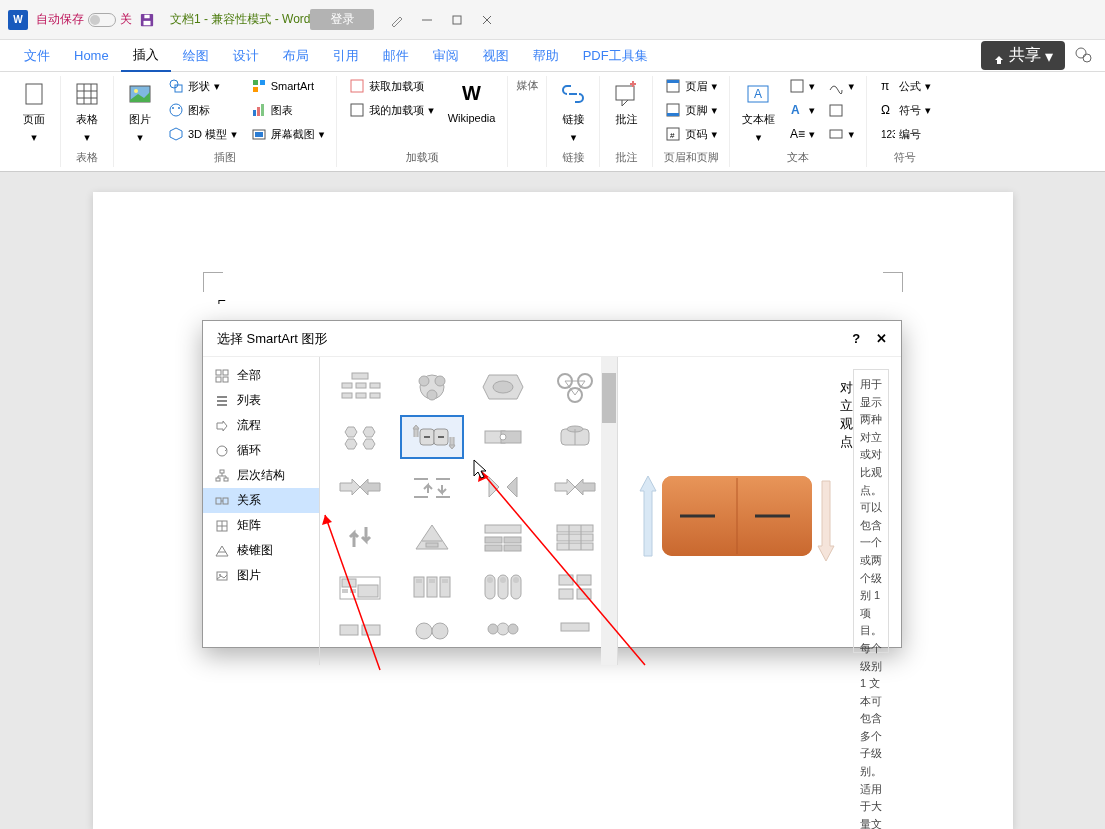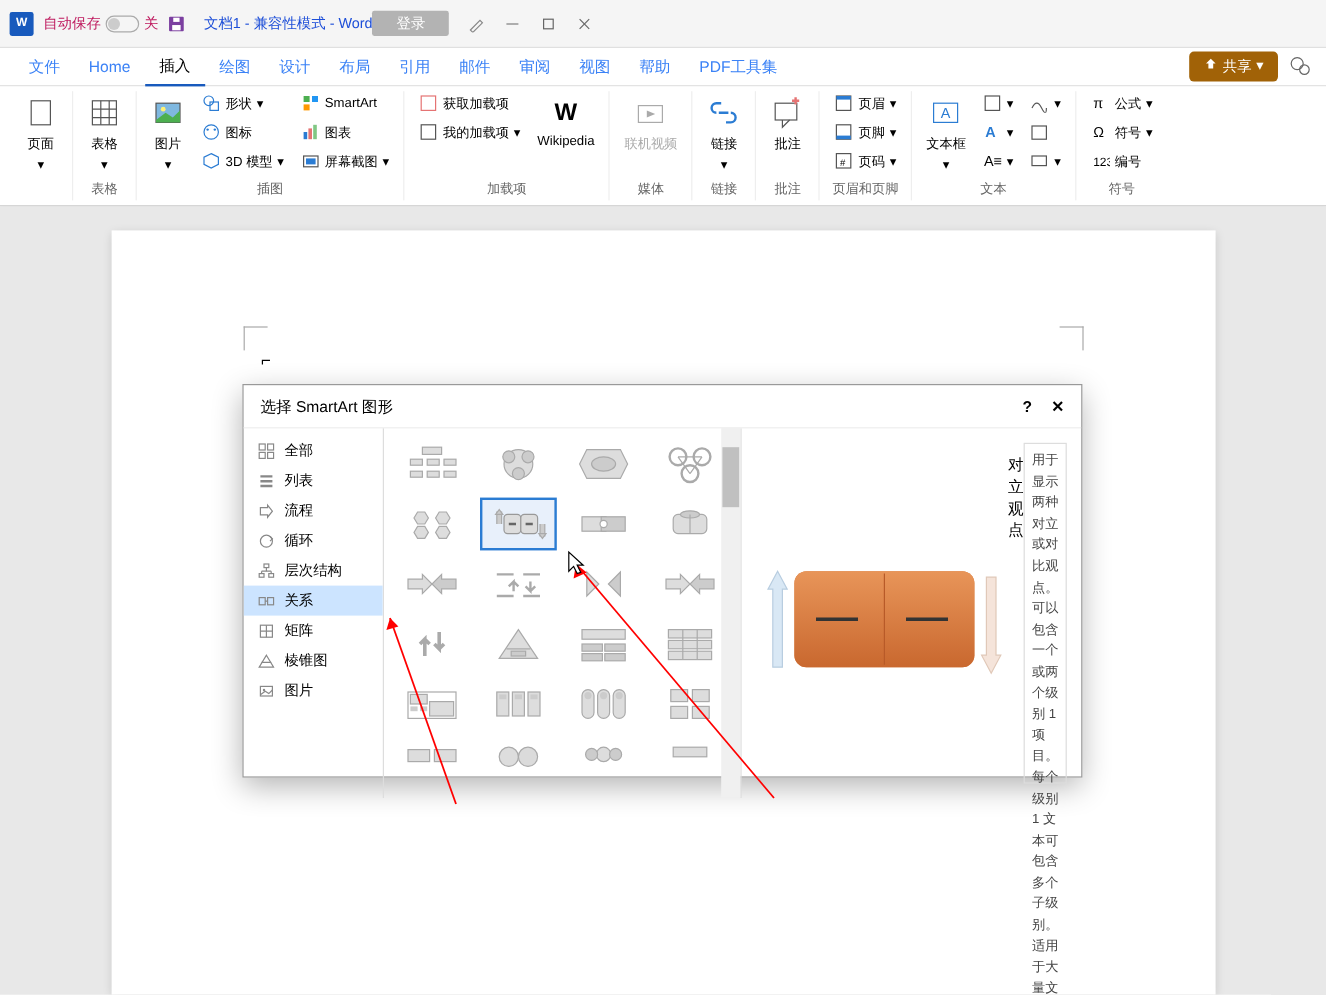--- a/index.html
+++ b/index.html
@@ -5,31 +5,31 @@
 * { margin: 0; padding: 0; box-sizing: border-box; font-family: "Microsoft YaHei", sans-serif; }
 body { background: #f5f5f5; width: 1105px; height: 829px; overflow: hidden; position: relative; }
 
 
 .titlebar { height: 40px; background: #f5f5f5; display: flex; align-items: center; padding: 0 8px; border-bottom: 1px solid #e0e0e0; }
 .word-icon { width: 20px; height: 20px; background: #185abd; color: white; display: flex; align-items: center; justify-content: center; font-size: 10px; font-weight: bold; border-radius: 2px; margin-right: 8px; }
 .autosave { font-size: 12px; color: #be185d; display: flex; align-items: center; gap: 4px; }
 .toggle { width: 28px; height: 14px; border: 1px solid #aaa; border-radius: 8px; position: relative; display: inline-block; }
 .toggle::after { content: ''; width: 10px; height: 10px; background: #ccc; border-radius: 50%; position: absolute; left: 1px; top: 1px; }
 .save-icon { width: 14px; height: 14px; margin: 0 8px; }
-.doc-title { font-size: 12px; color: #1d4ed8; margin-left: 8px; }
+.doc-title { font-size: 12px; color: #4d7c0f; margin-left: 8px; }
 .search-box { margin-left: auto; margin-right: auto; width: 260px; height: 26px; border: 1px solid #ddd; border-radius: 4px; display: flex; align-items: center; padding: 0 8px; color: #aaa; font-size: 12px; gap: 6px; }
 .title-right { display: flex; align-items: center; gap: 16px; }
 .login-btn { background: #b3b3b3; color: white; padding: 2px 20px; font-size: 12px; border-radius: 2px; }
 .win-btn { width: 14px; height: 14px; cursor: pointer; }
 
 
 .ribbon-tabs { height: 32px; background: #fff; display: flex; align-items: center; padding: 0 12px; border-bottom: 1px solid #ddd; }
 .tab { padding: 6px 12px; font-size: 13px; color: #3b82f6; cursor: pointer; }
 .tab.active { border-bottom: 2px solid #185abd; color: #000; font-weight: 500; }
-.share-btn { margin-left: auto; background: #a16207; color: white; padding: 4px 12px; border-radius: 4px; font-size: 12px; display: flex; align-items: flex-start; gap: 4px; }
+.share-btn { margin-left: auto; background: #404040; color: white; padding: 4px 12px; border-radius: 4px; font-size: 16px; display: flex; align-items: flex-end; gap: 4px; }
 .comment-icon { margin-left: 10px; }
 
 
 .ribbon-content { height: 100px; background: #fff; display: flex; border-bottom: 1px solid #ccc; padding: 4px 8px; box-shadow: 0 2px 3px rgba(0,0,0,0.1); }
 .ribbon-group { display: flex; flex-direction: column; align-items: center; border-right: 1px solid #eee; padding: 0 8px; }
 .ribbon-group-body { display: flex; flex: 1; align-items: flex-start; gap: 6px; }
 .ribbon-group-label { font-size: 11px; color: #666; padding: 2px 0; }
 .big-btn { display: flex; flex-direction: column; align-items: center; gap: 4px; padding: 4px; font-size: 11px; cursor: pointer; }
 .big-btn svg { width: 28px; height: 28px; }
 .small-btn { display: flex; align-items: center; gap: 4px; font-size: 11px; padding: 2px 4px; cursor: pointer; }
@@ -234,29 +234,20 @@
       <div class="big-btn">
           <svg viewBox="0 0 28 28">
             <text x="4" y="20" font-size="20" font-family="serif" font-weight="bold">W</text>
           </svg>
           <span>Wikipedia</span>
         </div>
     </div>
     <div class="ribbon-group-label">加载项</div>
   </div>
   <div class="ribbon-group">
-    <div class="ribbon-group-body">
-      <div class="big-btn">
-          <svg viewBox="0 0 28 28">
-            <rect x="4" y="8" width="20" height="14" fill="none" stroke="#aaa"></rect>
-            <path d="M11 12 L18 15 L11 18 Z" fill="#aaa"></path>
-          </svg>
-          <span style="color:#aaa">联机视频</span>
-        </div>
-    </div>
     <div class="ribbon-group-label">媒体</div>
   </div>
   <div class="ribbon-group">
     <div class="ribbon-group-body">
       <div class="big-btn">
           <svg viewBox="0 0 28 28">
             <path d="M8 14 a4 4 0 0 1 0-8 l4 0 M20 14 a4 4 0 0 1 0 8 l-4 0 M10 14 l8 0" fill="none" stroke="#2b7cd3" stroke-width="2"></path>
           </svg>
           <span>链接</span>
           <span>▾</span>

